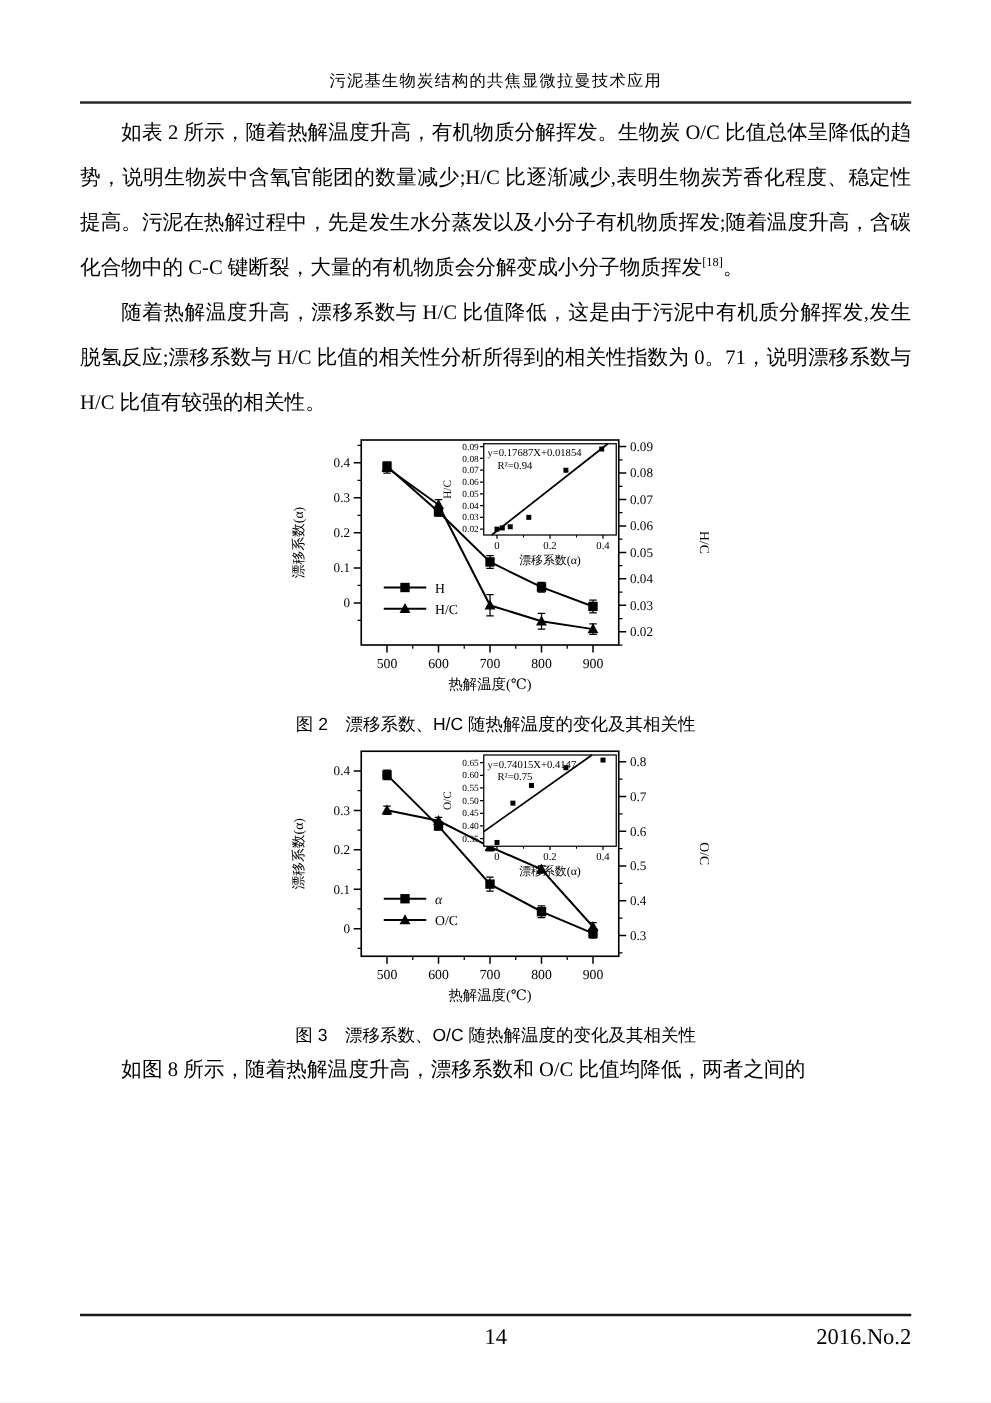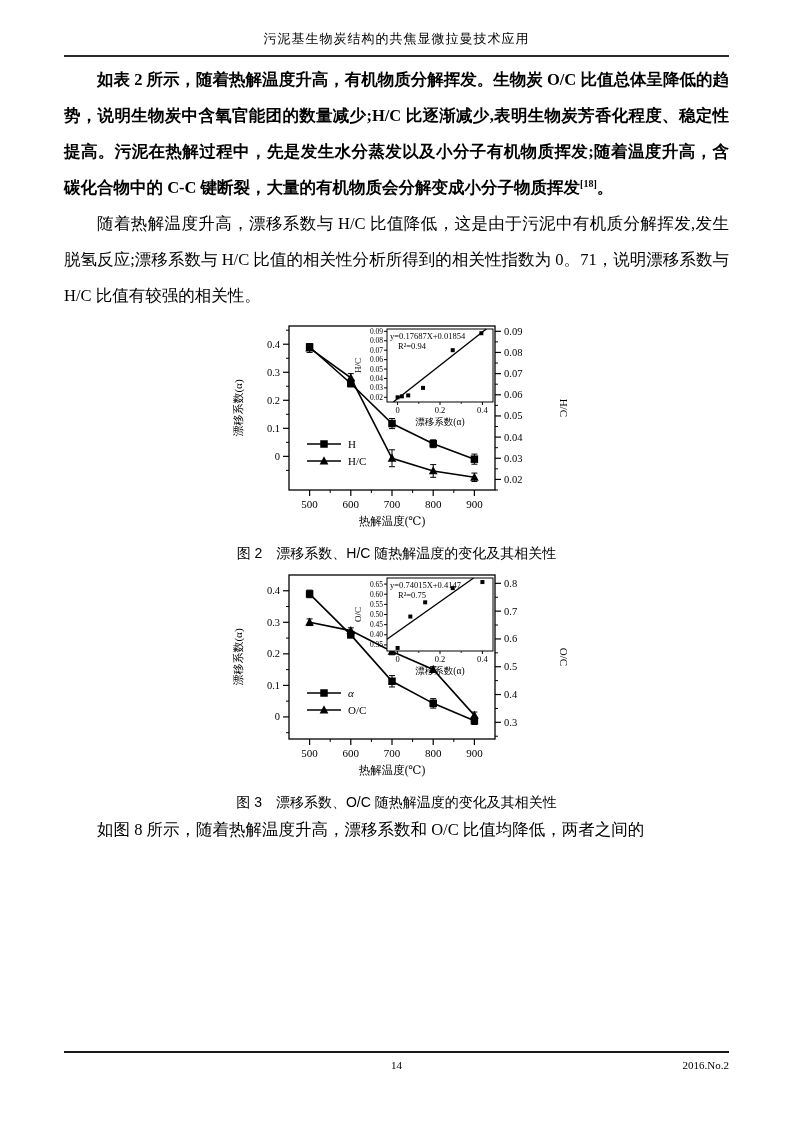--- a/index.html
+++ b/index.html
@@ -2,40 +2,40 @@
 <html><head>
 <meta charset="utf-8">
 <style>
   html,body{margin:0;padding:0;background:#e8e8e8;}
   .page{
     width:793px;height:1122px;position:relative;background:#ffffff;
     margin:0 auto;overflow:hidden;color:#000;
     font-family:"Liberation Serif","DejaVu Serif",serif;
   }
   .header{
-    margin:0 64px;padding-top:30px;padding-bottom:7px;
+    margin:0 64px;padding-top:56px;padding-bottom:7px;
     border-bottom:2px solid #2a2a2a;text-align:center;
   }
   .header-title{font-size:13px;letter-spacing:1px;}
   .content{margin:0 64px;}
   .body-p{
     font-size:16.5px;line-height:36px;text-align:justify;
     text-indent:2em;margin:0;
   }
-  .content .body-p:first-child{margin-top:5px;font-weight:bold;}
+  .content .body-p:first-child{margin-top:5px;}
   sup.cite{font-size:10px;vertical-align:super;line-height:0;}
   figure{margin:2px 0 0 0;text-align:center;}
   .chart{display:block;margin:0 auto;width:340px;height:226px;}
   figcaption{
     font-family:"Liberation Sans","DejaVu Sans",sans-serif;
     font-weight:normal;font-size:14px;line-height:20px;margin-top:1px;
   }
   .footer{
     position:absolute;left:64px;right:64px;top:1051px;
-    border-top:2.5px solid #1a1a1a;height:30px;font-size:11px;text-align:center;
+    border-top:2.5px solid #1a1a1a;height:30px;font-size:18px;text-align:center;
   }
   .page-num{position:absolute;left:50%;top:6px;transform:translateX(-50%);}
   .issue{position:absolute;right:0;top:6px;}
   svg text{user-select:none;}
 </style>
 </head>
 <body>
 
 <div class="page">
 

